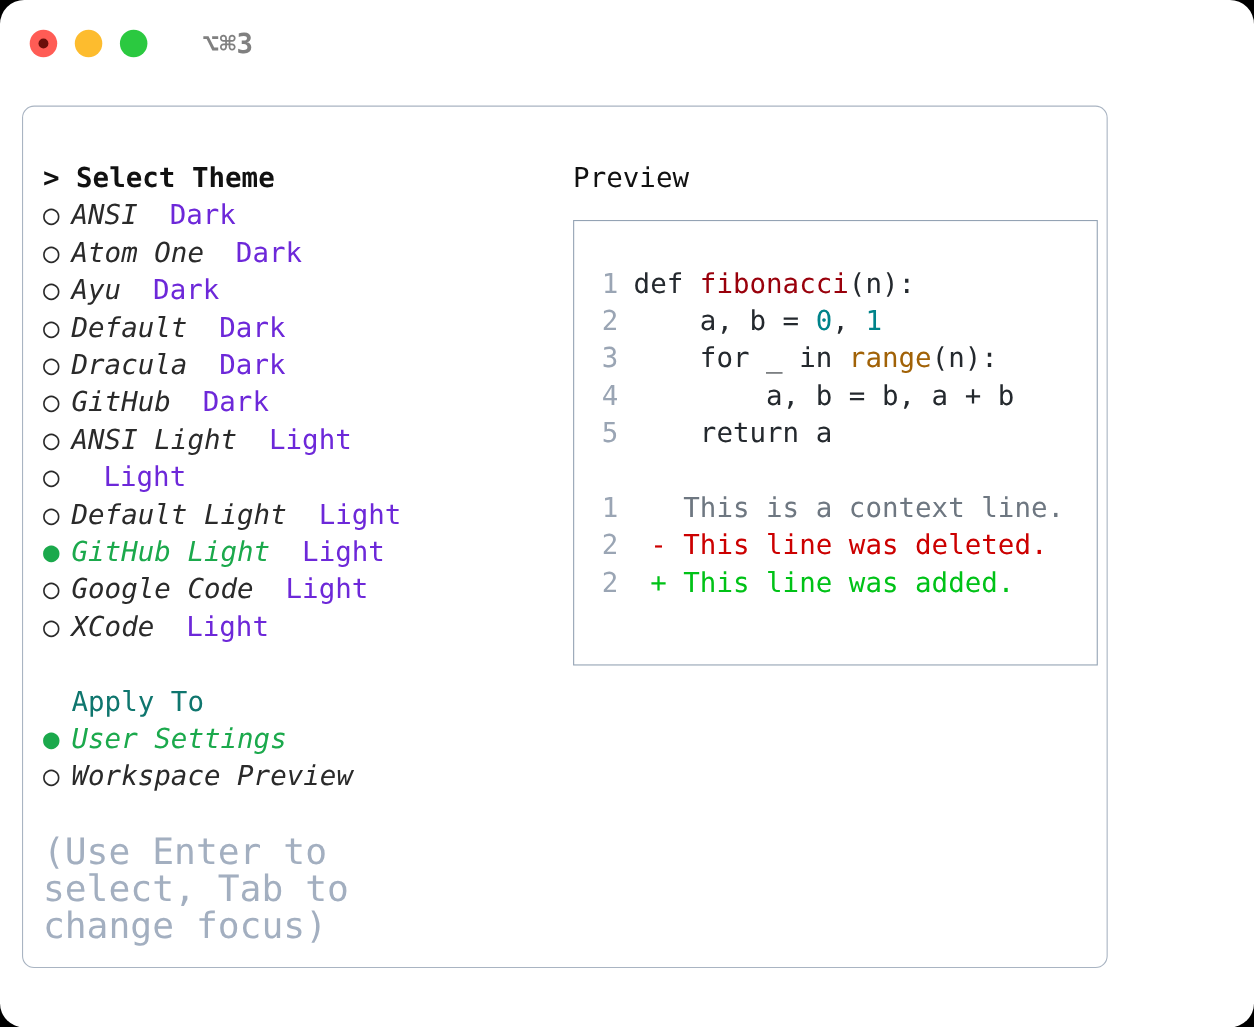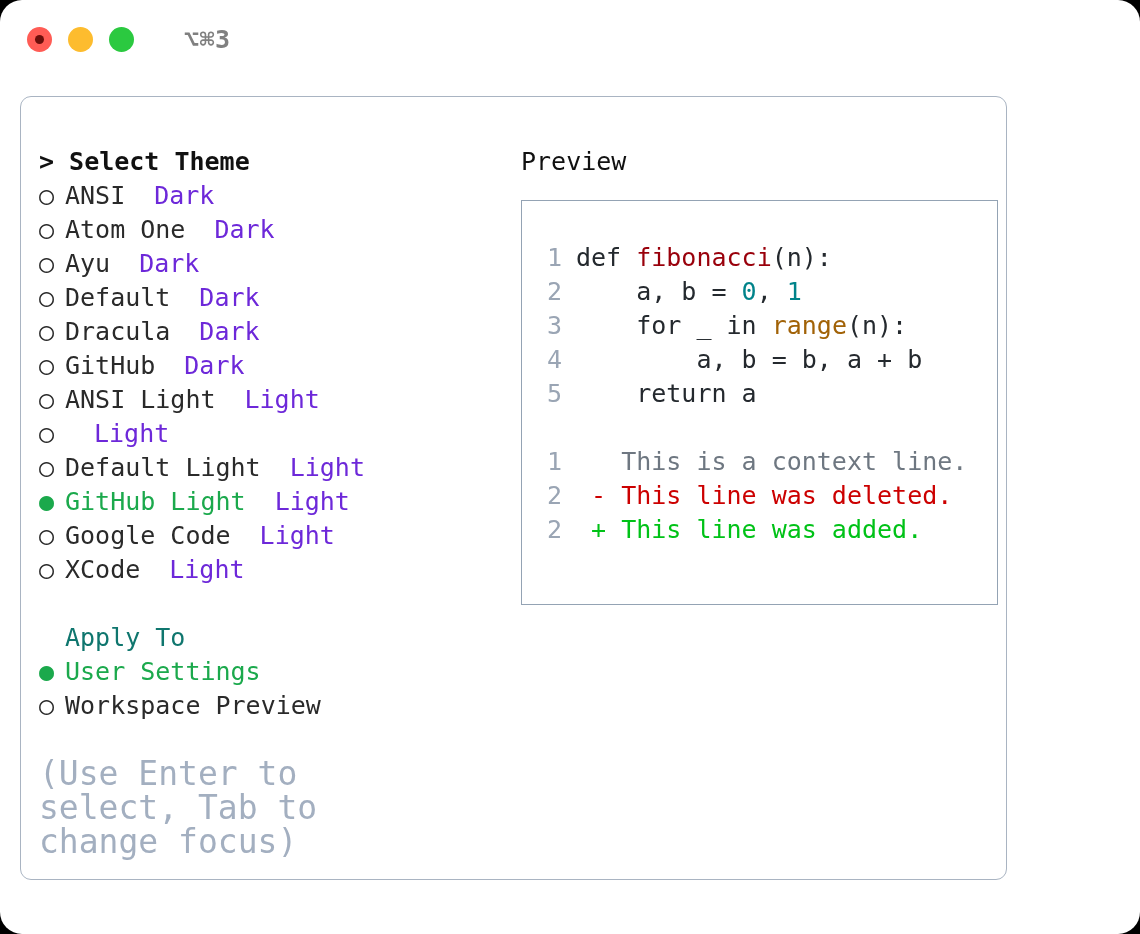--- a/index.html
+++ b/index.html
@@ -109,21 +109,21 @@
   }
   .marker {
     display: inline-block;
     width: 26px;
     flex: 0 0 26px;
     font-size: 25px;
     line-height: 34px;
     color: #2A2A2A;
   }
   .marker.selected { color: #1BA94C; }
-  .opt-label { color: #2A2A2A; }
+  .opt-label { color: #2A2A2A; font-style: italic; }
   .opt-row.selected .opt-label { color: #1BA94C; }
   .opt-variant {
     color: #6d28d9;
     padding-left: 11px;
     margin-left: 18px;
   }
   .section-header {
     font-size: 25px;
     line-height: 34px;
     color: #0f766e;

